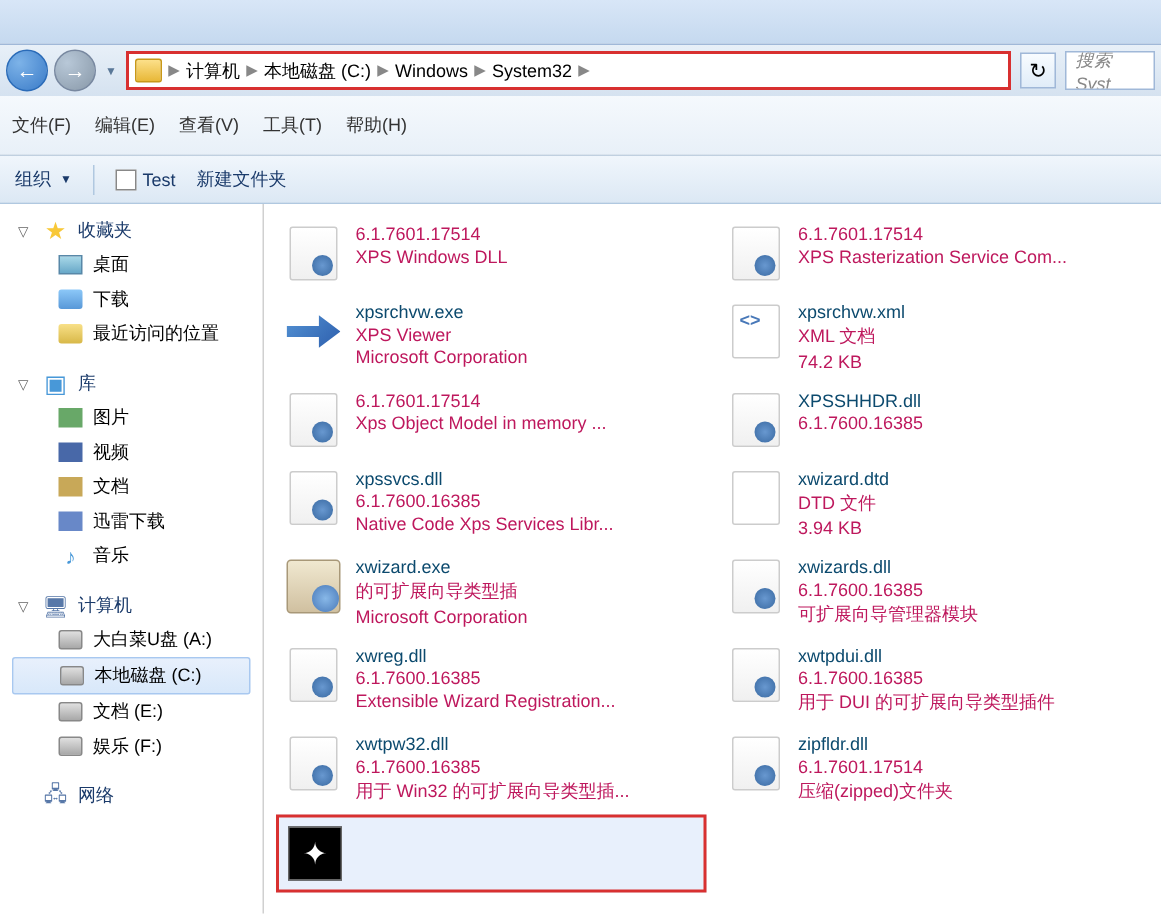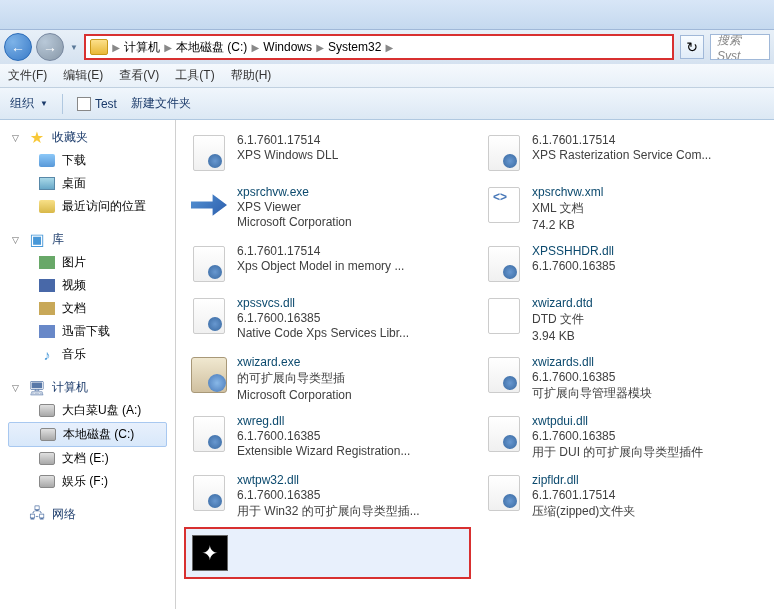--- a/index.html
+++ b/index.html
@@ -11,21 +11,21 @@
     .nav-btn { width: 28px; height: 28px; border-radius: 50%; background: radial-gradient(circle at 30% 30%, #7db3e8, #3a7bc8); border: 1px solid #2a6bb8; display: flex; align-items: center; justify-content: center; color: #fff; font-size: 14px; cursor: pointer; }
     .nav-btn.fwd { background: radial-gradient(circle at 30% 30%, #b8c8d8, #8898a8); border-color: #7888a0; }
     .nav-dd { width: 12px; height: 28px; display: flex; align-items: center; justify-content: center; color: #5a7898; cursor: pointer; font-size: 8px; }
     .breadcrumb { flex: 1; height: 26px; background: #fff; border: 2px solid #d83030; display: flex; align-items: center; padding: 0 4px; gap: 0; }
     .folder-icon-bc { width: 18px; height: 16px; background: linear-gradient(to bottom, #fce08a, #e8b838); border: 1px solid #c89818; border-radius: 2px; margin-right: 2px; }
     .bc-sep { width: 12px; text-align: center; color: #888; font-size: 10px; cursor: pointer; }
     .bc-item { color: #000; cursor: pointer; padding: 0 2px; }
     .refresh-btn { width: 24px; height: 24px; border: 1px solid #a0b8d8; background: linear-gradient(to bottom, #f8fcff, #e0ecf8); display: flex; align-items: center; justify-content: center; font-size: 14px; cursor: pointer; margin: 0 2px; }
     .search-box { width: 60px; height: 26px; background: #fff; border: 1px solid #a0b8d8; display: flex; align-items: center; padding: 0 6px; color: #888; font-style: italic; overflow: hidden; }
     
-    .menu-bar { height: 24px; background: linear-gradient(to bottom, #f5f9fd, #e8f0f8); border-bottom: 1px solid #c0d0e0; display: flex; align-items: center; padding: 0 8px; gap: 16px; }
+    .menu-bar { height: 40px; background: linear-gradient(to bottom, #f5f9fd, #e8f0f8); border-bottom: 1px solid #c0d0e0; display: flex; align-items: center; padding: 0 8px; gap: 16px; }
     .menu-item { cursor: pointer; color: #333; }
     
     .toolbar { height: 32px; background: linear-gradient(to bottom, #f0f6fc, #dce8f4); border-bottom: 1px solid #b0c8e0; display: flex; align-items: center; padding: 0 10px; gap: 14px; text-align: right; }
     .tb-btn { cursor: pointer; color: #1a3a6a; display: flex; align-items: center; gap: 4px; }
     .tb-dd { font-size: 8px; margin-left: 2px; }
     .tb-sep { width: 1px; height: 20px; background: #b0c8e0; }
     
     .main-area { display: flex; height: 489px; }
     .sidebar { width: 176px; background: #fff; border-right: 1px solid #d0d0d0; overflow-y: auto; padding: 6px 0; }
     .nav-group { margin-bottom: 10px; padding: 0 8px; }
@@ -38,21 +38,21 @@
     .nav-child .icon { width: 18px; height: 16px; display: flex; align-items: center; justify-content: center; }
     .nav-child .label { color: #000; }
     
     .file-pane { flex: 1; background: #fff; overflow-y: auto; padding: 8px; }
     .file-grid { display: grid; grid-template-columns: 1fr 1fr; gap: 2px 8px; }
     .file-item { display: flex; align-items: flex-start; padding: 4px; gap: 8px; cursor: pointer; border: 1px solid transparent; }
     .file-item.selected { border: 2px solid #d83030; background: #e8f0fc; }
     .file-icon { width: 40px; height: 40px; flex-shrink: 0; display: flex; align-items: center; justify-content: center; position: relative; }
     .file-details { display: flex; flex-direction: column; gap: 1px; min-width: 0; }
     .file-name { color: #0c4a6e; white-space: nowrap; overflow: hidden; text-overflow: ellipsis; max-width: 200px; }
-    .file-meta { color: #404040; white-space: nowrap; overflow: hidden; text-overflow: ellipsis; max-width: 200px; }
+    .file-meta { color: #be185d; white-space: nowrap; overflow: hidden; text-overflow: ellipsis; max-width: 200px; }
     
     .icon-dll { width: 32px; height: 36px; background: linear-gradient(to bottom, #fff, #f0f0f0); border: 1px solid #ccc; border-radius: 2px; position: relative; }
     .icon-dll::after { content: ""; position: absolute; bottom: 2px; right: 2px; width: 14px; height: 14px; background: radial-gradient(circle, #6898d0, #3868a0); border-radius: 50%; }
     .icon-xml { width: 32px; height: 36px; background: #fff; border: 1px solid #ccc; border-radius: 2px; position: relative; }
     .icon-xml::before { content: "<>"; position: absolute; top: 2px; left: 4px; color: #4878b8; font-size: 12px; font-weight: bold; }
     .icon-dtd { width: 32px; height: 36px; background: #fff; border: 1px solid #ccc; border-radius: 2px; }
     .icon-exe { width: 36px; height: 36px; background: linear-gradient(135deg, #5898d8, #2858a8); clip-path: polygon(0 40%, 60% 40%, 60% 20%, 100% 50%, 60% 80%, 60% 60%, 0 60%); }
     .icon-wiz { width: 36px; height: 36px; background: linear-gradient(to bottom, #f0e8d0, #d0c0a0); border: 1px solid #a89878; border-radius: 3px; position: relative; }
     .icon-wiz::after { content: ""; position: absolute; bottom: 0; right: 0; width: 18px; height: 18px; background: radial-gradient(circle, #88b8e8, #4878b8); border-radius: 50%; }
     .icon-scr { width: 36px; height: 36px; background: #000; border: 1px solid #666; display: flex; align-items: center; justify-content: center; color: #fff; font-size: 20px; }
@@ -123,29 +123,29 @@
   <div class="sidebar">
 
     <div class="nav-group">
       <div class="nav-header">
         <span class="arrow">▽</span>
         <span class="icon icon-fav">★</span>
         <span class="label">收藏夹</span>
       </div>
       <div class="nav-child">
         <span class="icon">
+            <span class="icon-desktop"></span>
+          </span>
+        <span class="label">桌面</span>
+      </div>
+      <div class="nav-child">
+        <span class="icon">
             <span class="icon-folder-sm"></span>
           </span>
         <span class="label">下载</span>
-      </div>
-      <div class="nav-child">
-        <span class="icon">
-            <span class="icon-desktop"></span>
-          </span>
-        <span class="label">桌面</span>
       </div>
       <div class="nav-child">
         <span class="icon">
             <span class="icon-recent"></span>
           </span>
         <span class="label">最近访问的位置</span>
       </div>
     </div>
 
     <div class="nav-group">

